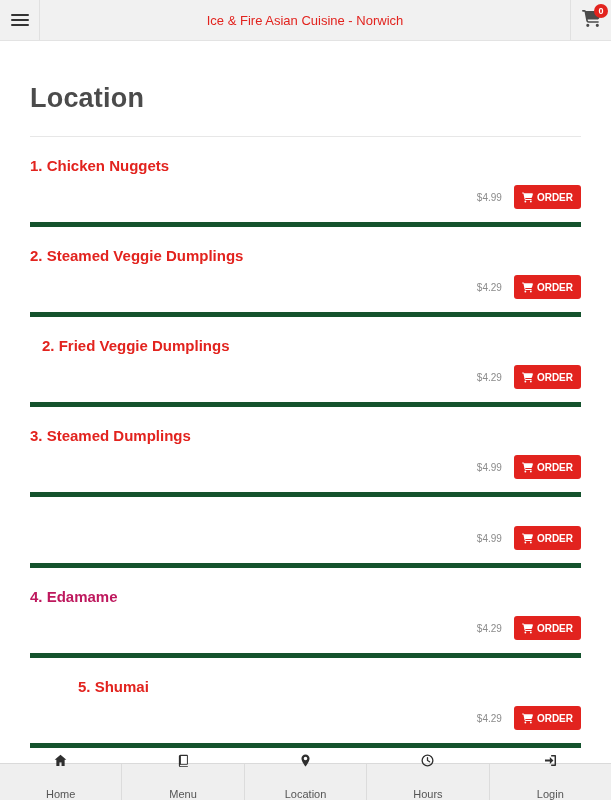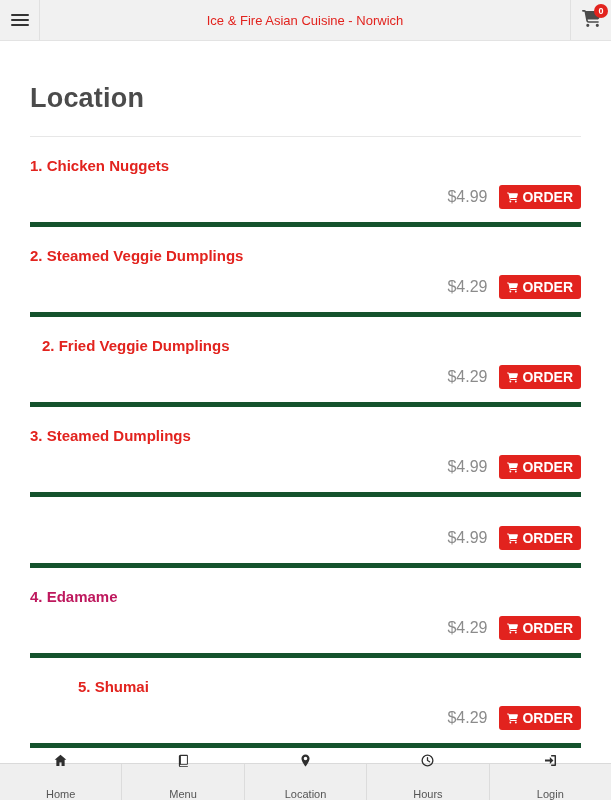--- a/index.html
+++ b/index.html
@@ -83,30 +83,30 @@
     font-weight: bold;
     line-height: 19px;
   }
   .item-row {
     margin-top: 10px;
     display: flex; align-items: center; justify-content: flex-end;
     height: 24px;
   }
   .item-price {
     color: #8b8b8b;
-    font-size: 16px;
+    font-size: 10px;
     margin-right: 12px;
   }
   .order-btn {
     height: 24px;
     padding: 0 8px;
     border: none; border-radius: 3px;
     color: #fff;
     font-family: "Liberation Sans", sans-serif;
-    font-size: 14px; font-weight: bold;
+    font-size: 10px; font-weight: bold;
     display: flex; align-items: center; gap: 4px;
     cursor: pointer;
   }
   .order-btn svg { width: 11px; height: 11px; fill: #fff; }
   .partial-item { padding-top: 19px; }
 
   
   .bottom-nav {
     position: absolute; left: 0; right: 0; bottom: 0;
     height: 37px;

